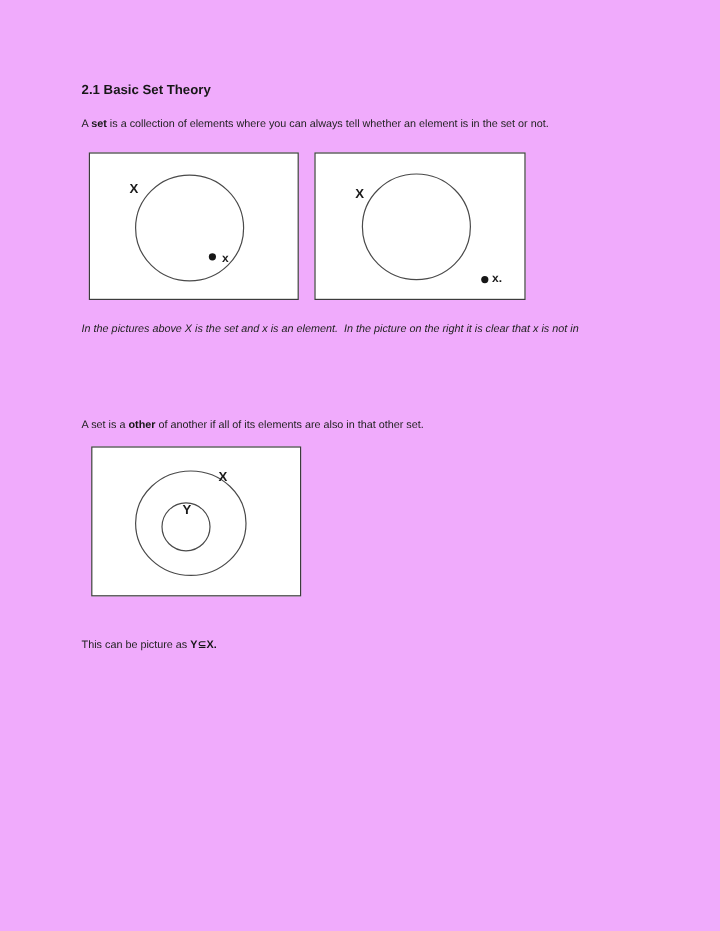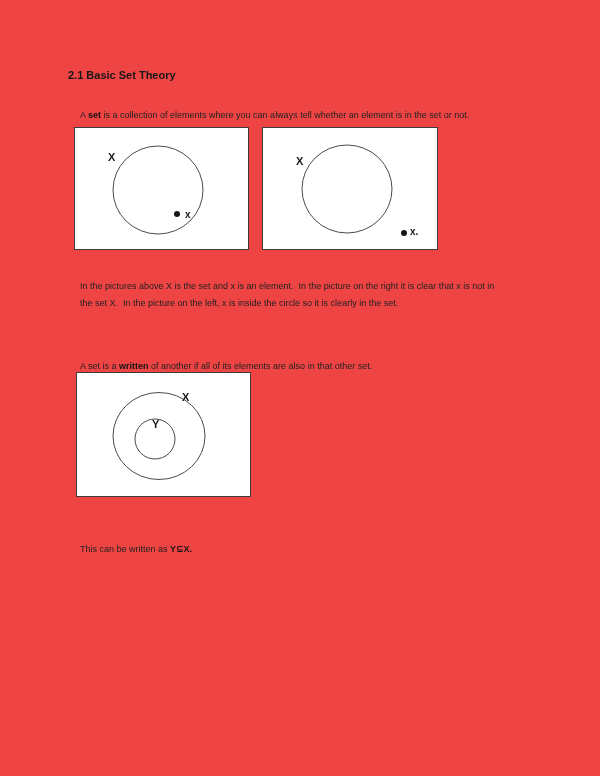--- a/index.html
+++ b/index.html
@@ -4,46 +4,46 @@
 <style>
   html, body {
     margin: 0;
     padding: 0;
     background: #ffffff;
   }
   .page {
     position: relative;
     width: 600px;
     height: 776px;
-    background: #ef4444;
+    background: #f0abfc;
     font-family: "Liberation Sans", "DejaVu Sans", sans-serif;
     color: #1d1d1d;
     overflow: hidden;
   }
   .title {
     position: absolute;
     left: 68px;
     top: 69px;
     margin: 0;
     font-size: 11px;
     font-weight: 700;
     color: #171717;
   }
   .para {
     position: absolute;
     left: 68px;
-    margin: 12px;
+    margin: 0;
     font-size: 9px;
     line-height: 16.5px;
     white-space: pre-wrap;
     color: #222222;
   }
   .para b { font-weight: 700; color: #151515; }
   .p1 { top: 95px;  width: 470px; }
-  .p2 { top: 266px; width: 475px; }
+  .p2 { top: 266px; width: 475px; font-style: italic; }
   .p3 { top: 308px; width: 470px; }
   .p4 { top: 346px; width: 470px; }
   .p5 { top: 513px; width: 475px; line-height: 16px; }
   .figbox {
     position: absolute;
     border: 1.5px solid #3c3c3c;
     background: #ffffff;
     box-sizing: border-box;
   }
   .fig1 { left: 74px;  top: 127px; width: 175px; height: 123px; }
@@ -85,29 +85,29 @@
 
   <div class="figbox fig2">
     <svg width="173" height="120" viewBox="0 0 173 120">
       <ellipse class="set-stroke" cx="84" cy="61" rx="45" ry="44"></ellipse>
       <text class="set-label" x="33" y="37">X</text>
       <circle class="elem-dot" cx="141" cy="105" r="3"></circle>
       <text class="elem-label" x="147" y="107">x.</text>
     </svg>
   </div>
 
-  <p class="para p2"><span>In the pictures above X is the set and x is an element.  In the picture on the right it is clear that x is not in</span><br><span>the set X.  In the picture on the left, x is inside the circle so it is clearly in the set.</span></p>
+  <p class="para p2"><span>In the pictures above X is the set and x is an element.  In the picture on the right it is clear that x is not in</span><br></p>
 
 
-  <p class="para p4"><span>A set is a </span><b>written</b><span> of another if all of its elements are also in that other set.</span></p>
+  <p class="para p4"><span>A set is a </span><b>other</b><span> of another if all of its elements are also in that other set.</span></p>
 
   <div class="figbox fig3">
     <svg width="172" height="122" viewBox="0 0 172 122">
       <ellipse class="set-stroke" cx="82" cy="63" rx="46" ry="43.5"></ellipse>
       <circle class="set-stroke" cx="78" cy="66" r="20"></circle>
       <text class="set-label" x="105" y="28">X</text>
       <text class="set-label" x="75" y="55">Y</text>
     </svg>
   </div>
 
-  <p class="para p5"><br><span>This can be written as </span><b>Y⊆X.</b></p>
+  <p class="para p5"><br><span>This can be picture as </span><b>Y⊆X.</b></p>
 
 </div>
 
 </body></html>

